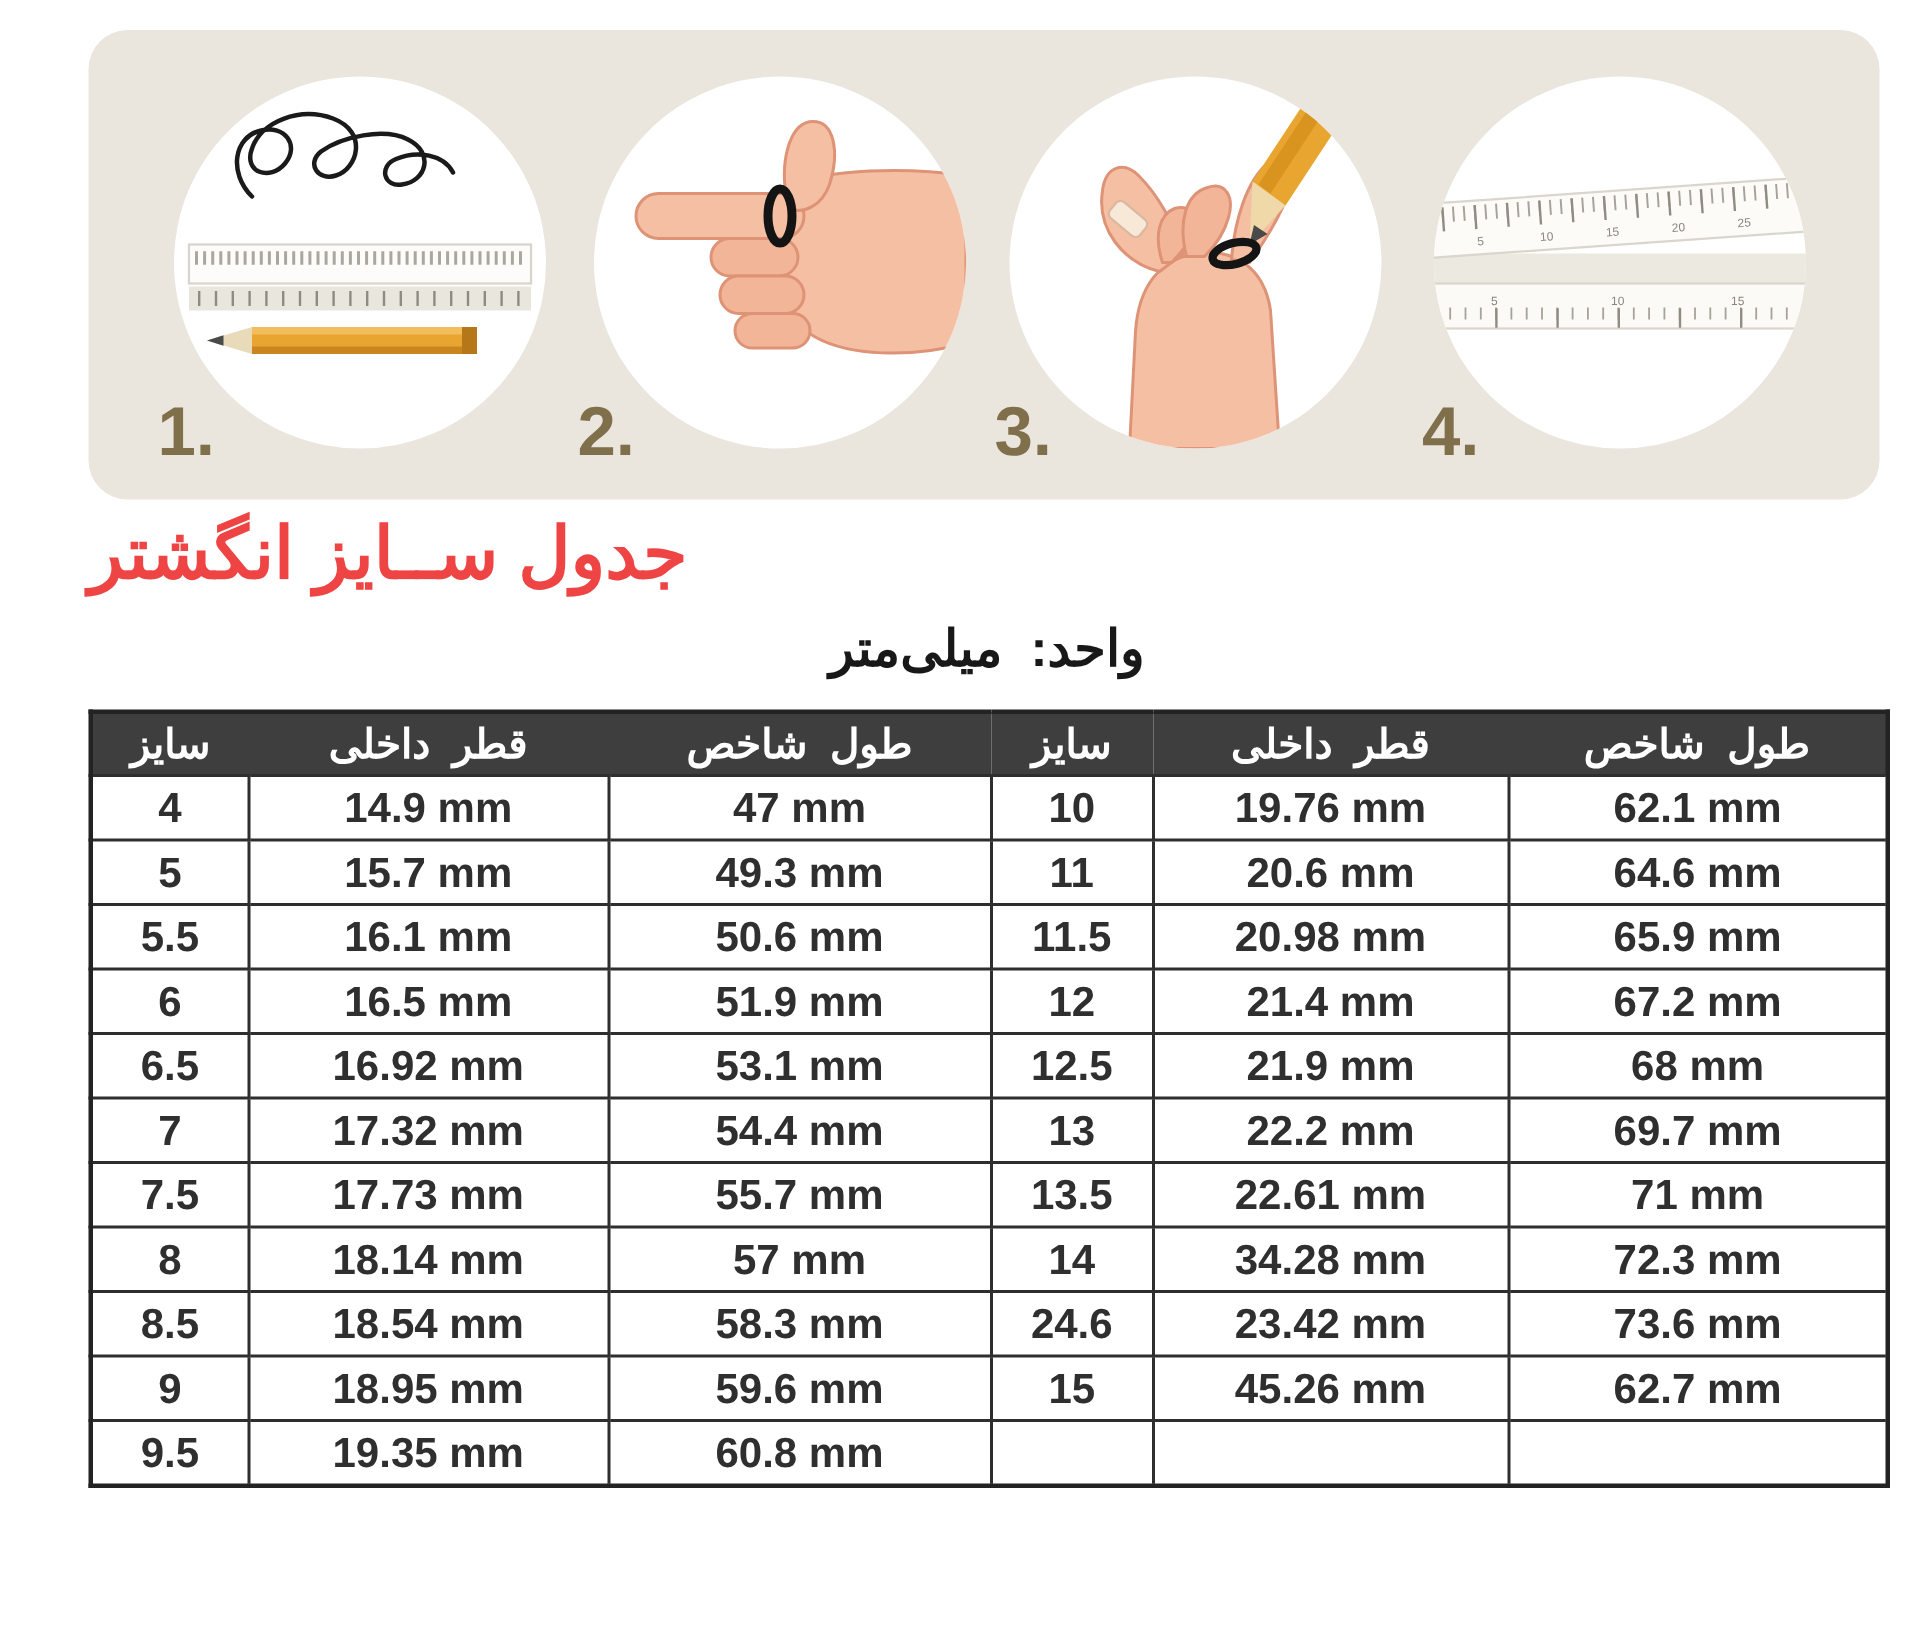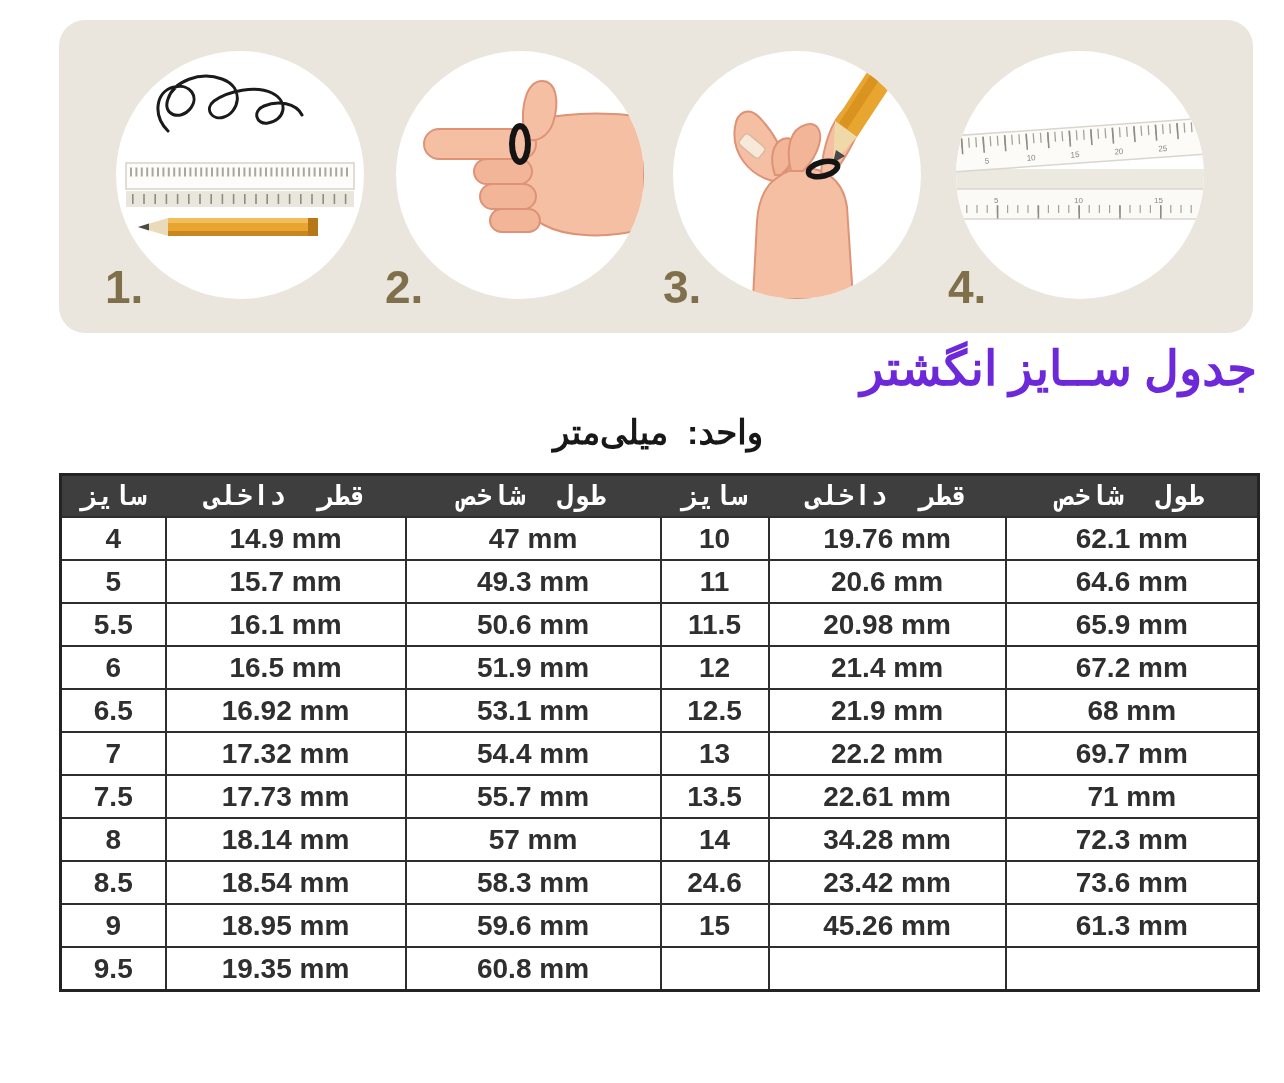--- a/index.html
+++ b/index.html
@@ -18,38 +18,38 @@
   }
   .circle svg{position:absolute;left:0;top:0;width:100%;height:100%;}
   .c1{left:57px}.c2{left:337px}.c3{left:614px}.c4{left:897px}
   .step-number{
     position:absolute;top:240px;font-size:46px;font-weight:bold;color:#7F6F4B;
     font-family:"Liberation Sans",sans-serif;
   }
   .n1{left:46px}.n2{left:326px}.n3{left:604px}.n4{left:889px}
   
   .page-title{
-    position:absolute;top:340px;left:59px;width:1198px;text-align:right;
-    direction:rtl;font-family:Liberation Serif, serif;font-weight:bold;
-    font-size:48px;color:#6d28d9;white-space:pre;
+    position:absolute;top:340px;left:59px;width:1198px;text-align:left;
+    direction:rtl;font-family:Liberation Sans, sans-serif;font-weight:bold;
+    font-size:48px;color:#ef4444;white-space:pre;
   }
   .page-subtitle{
     position:absolute;top:412px;left:59px;width:1198px;text-align:center;
     direction:rtl;font-family:Liberation Sans, sans-serif;font-weight:bold;
     font-size:34px;color:#181818;white-space:pre;
   }
   
   table.size-table{
     position:absolute;left:59px;top:473px;width:1198px;
     border-collapse:collapse;table-layout:fixed;
     border:3px solid #232323;
   }
   .size-table thead th{
     background:#3E3E3E;color:#ffffff;height:40px;border:none;
-    font-family:Liberation Mono, monospace;font-weight:bold;font-size:27px;
+    font-family:Liberation Sans, sans-serif;font-weight:bold;font-size:27px;
     direction:rtl;white-space:pre;text-align:center;vertical-align:middle;padding:0;
   }
   .size-table tbody td{
     height:41px;border:2px solid #2E2E2E;text-align:center;vertical-align:middle;
     font-family:"Liberation Sans","DejaVu Sans",sans-serif;font-weight:bold;
     font-size:28px;color:#2F2F2F;padding:0;background:#ffffff;
   }
 </style>
 </head>
 <body>
@@ -222,21 +222,21 @@
         <td>24.6</td>
         <td>23.42 mm</td>
         <td>73.6 mm</td>
       </tr>
       <tr>
         <td>9</td>
         <td>18.95 mm</td>
         <td>59.6 mm</td>
         <td>15</td>
         <td>45.26 mm</td>
-        <td>61.3 mm</td>
+        <td>62.7 mm</td>
       </tr>
       <tr>
         <td>9.5</td>
         <td>19.35 mm</td>
         <td>60.8 mm</td>
         <td></td>
         <td></td>
         <td></td>
       </tr>
     </tbody>

